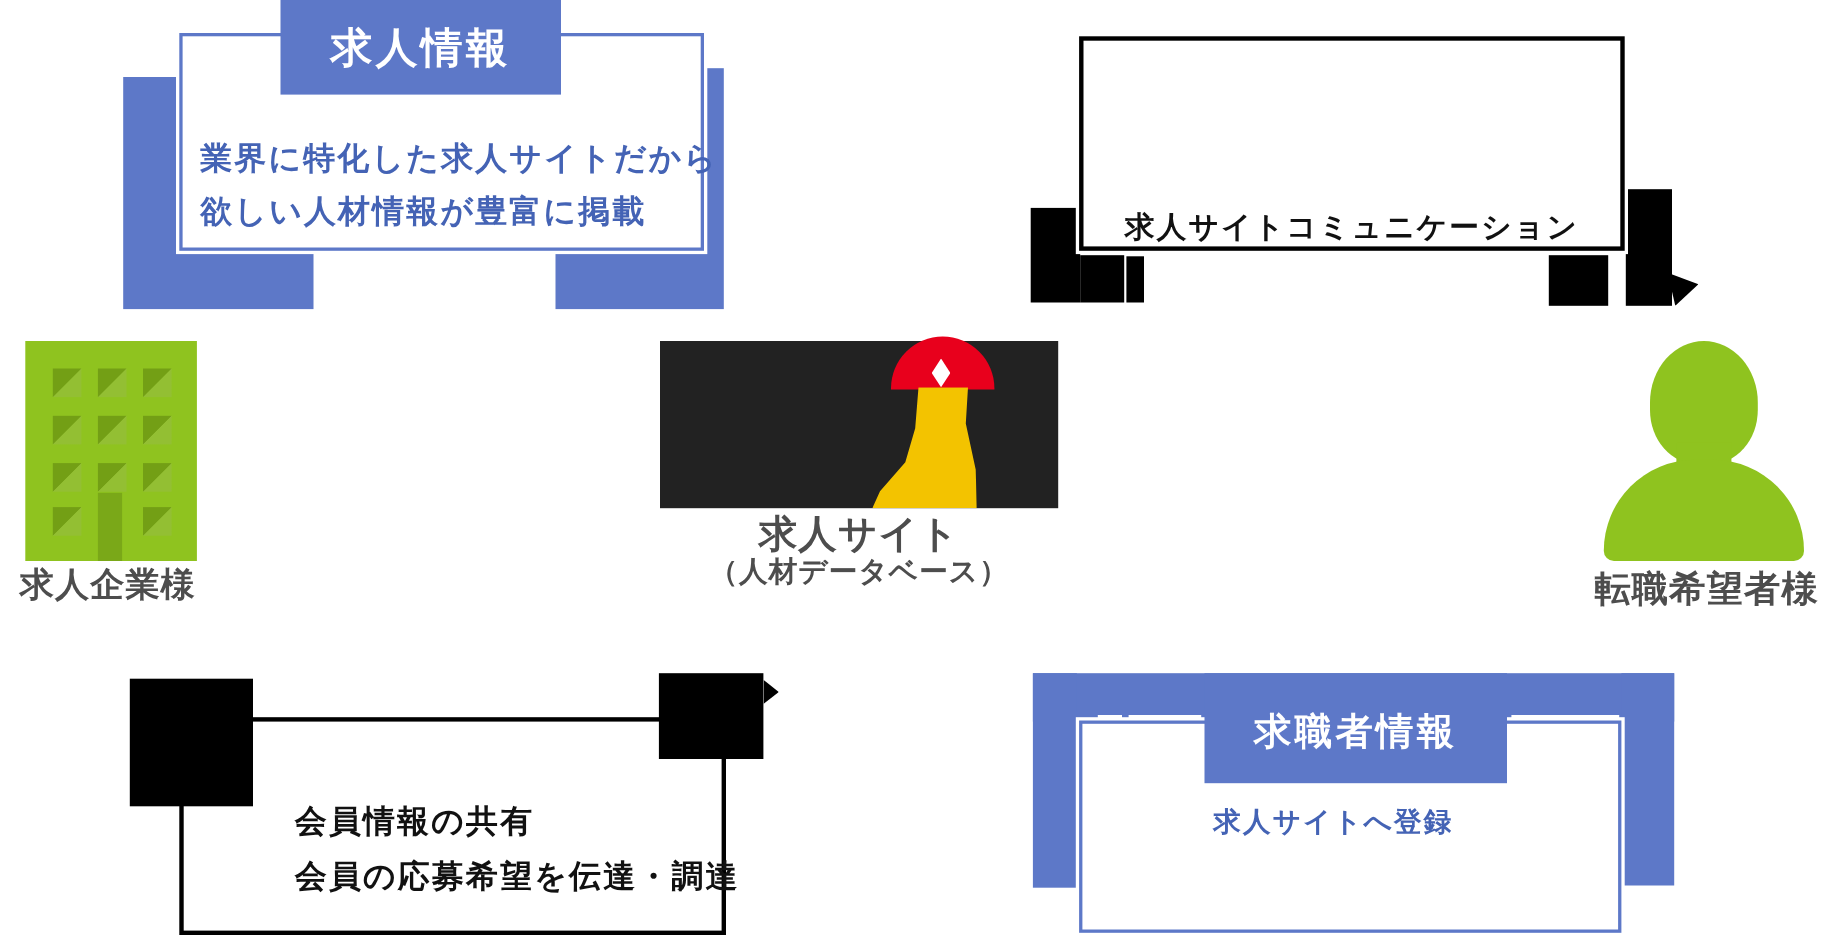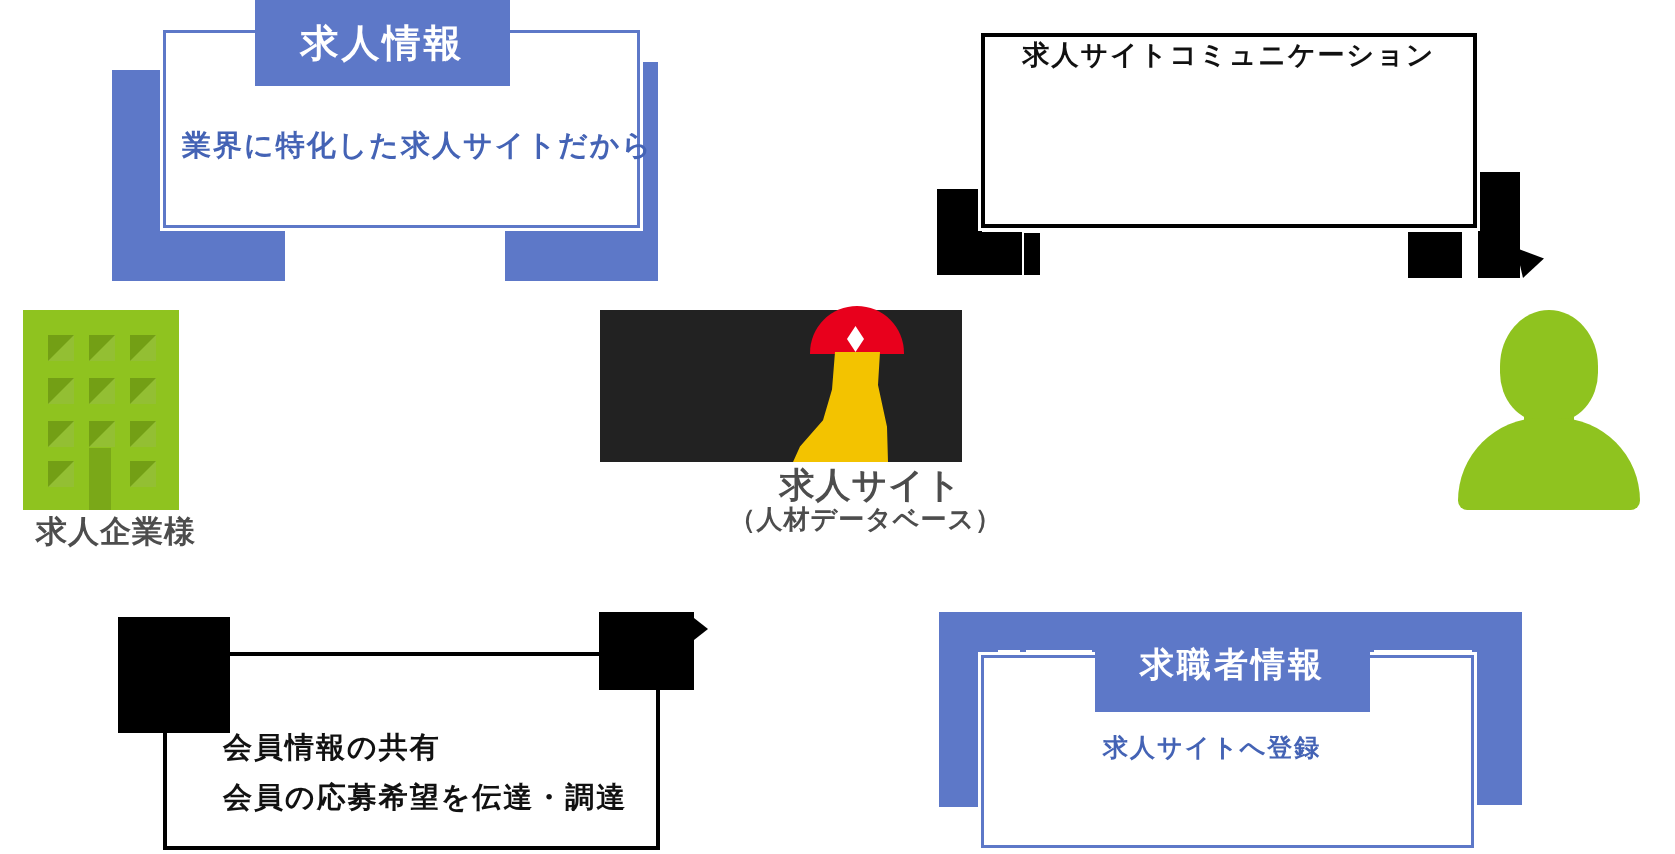--- a/index.html
+++ b/index.html
@@ -11,25 +11,25 @@
   .seg-black.over{z-index:3;}
   .white-dash{position:absolute;background:#fff;z-index:2;}
   
   .card{position:absolute;background:#fff;z-index:2;box-sizing:border-box;box-shadow:0 0 0 3px #fff;}
   .card.blue{border:3px solid #5d78c8;}
   .card.black{border:4px solid #000;}
   .banner{position:absolute;background:#5d78c8;z-index:4;display:flex;align-items:center;justify-content:center;
           color:#fff;letter-spacing:3px;}
   .card-lines{position:absolute;z-index:3;color:#4463b5;letter-spacing:2px;}
   .card-lines .line{white-space:nowrap;}
-  .card-lines.dark{color:#111;}
-  .center-text{display:flex;align-items:flex-start;justify-content:center;width:100%;height:100%;
+  .card-lines.dark{color:#111;margin-left:45px;}
+  .center-text{display:flex;align-items:flex-end;justify-content:center;width:100%;height:100%;
                color:#111;letter-spacing:2px;white-space:nowrap;border-radius:23px;}
   
-  .entity-label{position:absolute;color:#4d4d4d;letter-spacing:1px;text-align:right;z-index:2;white-space:nowrap;font-family:Liberation Mono, monospace;}
+  .entity-label{position:absolute;color:#4d4d4d;letter-spacing:1px;text-align:center;z-index:2;white-space:nowrap;font-family:Liberation Mono, monospace;}
   
   .building{position:absolute;left:23px;top:310px;width:156px;height:200px;background:#8fc31f;z-index:1;}
   .win{position:absolute;width:26px;height:26px;background:linear-gradient(135deg,#739f15 49%,#93bf33 51%);}
   .door{position:absolute;left:66px;top:138px;width:22px;height:62px;background:#7aa818;}
   
   .person{position:absolute;left:1458px;top:310px;width:182px;height:200px;z-index:1;}
   .person .head{position:absolute;left:42px;top:0;width:98px;height:112px;background:#8fc31f;
                 border-radius:50% 50% 44% 44%;}
   .person .neck{position:absolute;left:66px;top:92px;width:50px;height:36px;background:#8fc31f;}
   .person .body{position:absolute;left:0;top:108px;width:182px;height:92px;background:#8fc31f;
@@ -52,20 +52,21 @@
 
   <div class="seg-blue" style="left:112px;top:70px;width:173px;height:211px;"></div>
   <div class="seg-blue" style="left:505px;top:62px;width:153px;height:219px;"></div>
 
   <div class="card blue" style="left:163px;top:30px;width:477px;height:198px;"></div>
   <div class="banner" style="left:255px;top:0;width:255px;height:86px;font-size:38px;">
     <span>求人情報</span>
   </div>
   <div class="card-lines" style="left:182px;top:121px;width:450px;line-height:48px;font-size:29px;">
     <div class="line">業界に特化した求人サイトだから</div>
+    <div class="line">欲しい人材情報が豊富に掲載</div>
   </div>
 
   <div class="seg-black" style="left:937px;top:189px;width:45px;height:86px;"></div>
   <div class="seg-black" style="left:982px;top:232px;width:40px;height:43px;"></div>
   <div class="seg-black" style="left:1024px;top:233px;width:16px;height:42px;"></div>
   <div class="seg-black" style="left:1478px;top:172px;width:42px;height:106px;"></div>
   <div class="seg-black" style="left:1408px;top:232px;width:54px;height:46px;"></div>
   <div class="tip-br" style="left:1516px;top:248px;width:28px;height:30px;"></div>
 
   <div class="card black" style="left:981px;top:33px;width:496px;height:195px;">
@@ -95,20 +96,21 @@
   <div class="logo-flame"></div>
   <div class="logo-body"></div>
   <div class="entity-label" style="left:600px;top:462px;width:362px;font-size:35px;">求人サイト</div>
   <div class="entity-label" style="left:560px;top:502px;width:442px;font-size:26px;">（人材データベース）</div>
 
   <div class="person">
     <div class="head"></div>
     <div class="neck"></div>
     <div class="body"></div>
   </div>
+  <div class="entity-label" style="left:1428px;top:513px;width:247px;font-size:33px;">転職希望者様</div>
 
   <div class="seg-black over" style="left:118px;top:617px;width:112px;height:116px;"></div>
   <div class="seg-black over" style="left:599px;top:612px;width:95px;height:78px;"></div>
   <div class="tip-right" style="left:694px;top:618px;width:14px;height:22px;"></div>
 
   <div class="card black" style="left:163px;top:652px;width:497px;height:198px;"></div>
   <div class="card-lines dark" style="left:223px;top:722px;width:430px;line-height:50px;font-size:29px;">
     <div class="line">会員情報の共有</div>
     <div class="line">会員の応募希望を伝達・調達</div>
   </div>

